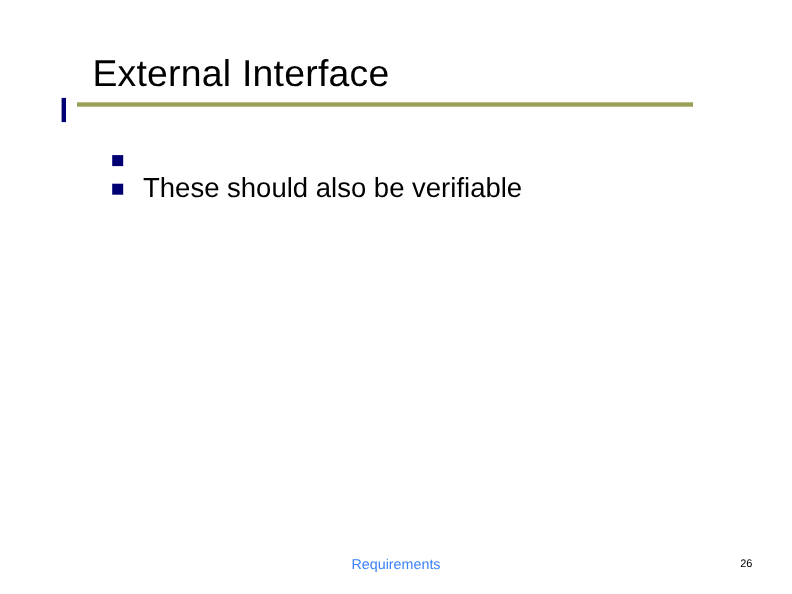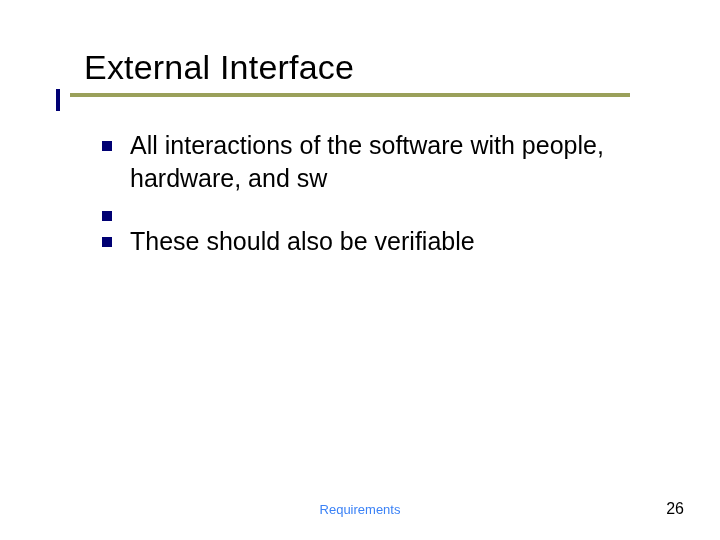--- a/index.html
+++ b/index.html
@@ -9,42 +9,38 @@
   .title { font-size: 34px; font-weight: 400; letter-spacing: 0.2px; margin-bottom: 6px; }
   .rule { position: relative; height: 4px; width: 560px; margin-left: -14px; }
   .rule .bar { position: absolute; left: 0; top: 0; height: 4px; width: 560px; background: #9aa05a; }
   .rule .tick { position: absolute; left: -14px; top: -4px; width: 4px; height: 22px; background: #000073; }
   .body { margin-top: 32px; padding-left: 18px; }
   .item { display: flex; align-items: flex-start; margin-bottom: 4px; }
   .bullet { width: 10px; height: 10px; background: #000073; margin-top: 12px; margin-right: 18px; flex: 0 0 10px; }
   .text { font-size: 25px; line-height: 1.32; }
   .footer { position: absolute; bottom: 22px; left: 0; width: 720px; display: flex; justify-content: space-between; align-items: center; padding: 0 36px 0 0; }
   .footer-center { position: absolute; left: 50%; transform: translateX(-50%); font-size: 13px; color: #3b82f6; }
-  .footer-right { margin-left: auto; font-size: 16px; color: #000; }
+  .footer-right { margin-left: auto; font-size: 10px; color: #000; }
 </style>
 </head>
 <body>
 
 <div class="slide">
 
   <div class="title-wrap">
     <h1 class="title">External Interface</h1>
     <div class="rule">
       <div class="tick"></div>
       <div class="bar"></div>
     </div>
   </div>
 
   <div class="body">
     <div class="item">
       <div class="bullet"></div>
-      <div class="text">All interactions of the software with people, hardware, and sw</div>
-    </div>
-    <div class="item">
-      <div class="bullet"></div>
     </div>
     <div class="item">
       <div class="bullet"></div>
       <div class="text">These should also be verifiable</div>
     </div>
   </div>
 
   <div class="footer">
     <div class="footer-center">Requirements</div>
     <div class="footer-right">26</div>

